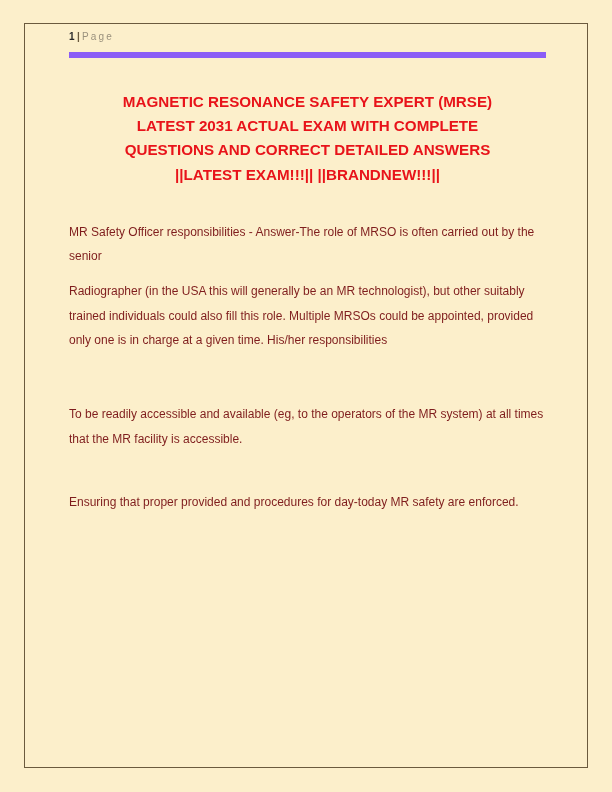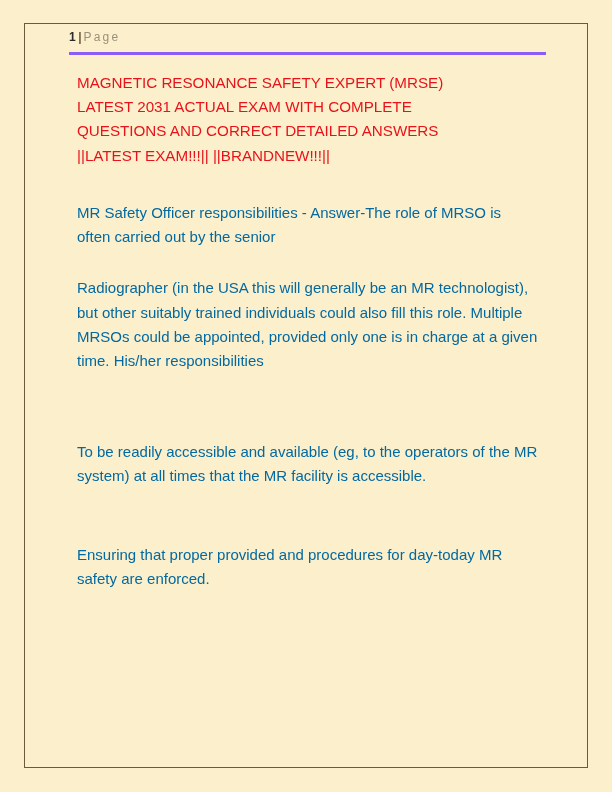--- a/index.html
+++ b/index.html
@@ -30,22 +30,22 @@
   #content {
     position: absolute;
     left: 69px;
     top: 30px;
     width: 477px;
   }
 
   
   #page-header {
     height: 22px;
-    border-bottom: 3px solid #8b5cf6;
-    font-size: 12px;
+    border-bottom: 6px solid #8b5cf6;
+    font-size: 10px;
     line-height: 14px;
     color: #8a8170;
     white-space: nowrap;
   }
   #page-header .pg-num {
     font-weight: bold;
     color: #2b2b2b;
     letter-spacing: 0.5px;
   }
   #page-header .pg-sep {
@@ -53,34 +53,35 @@
     font-weight: bold;
     padding: 0 2px;
   }
   #page-header .pg-word {
     letter-spacing: 2.2px;
     color: #9a917d;
   }
 
   
   #doc-title {
-    margin-top: 16px;
+    margin-top: 32px;
+    text-align: center;
     color: #e8131a;
-    font-weight: normal;
+    font-weight: bold;
     font-size: 15.2px;
     line-height: 24.2px;
     padding: 0 8px;
   }
 
   
   .body-para {
-    color: #0369a1;
-    font-size: 15px;
+    color: #7f1d1d;
+    font-size: 12px;
     line-height: 24.3px;
-    margin: 8px;
+    margin: 0;
   }
   .gap-sm { height: 11px; }
   .gap-lg { height: 39px; }
   #body-copy { margin-top: 33px; }
 </style>
 </head>
 <body>
 
 <div id="page-frame"></div>
 

